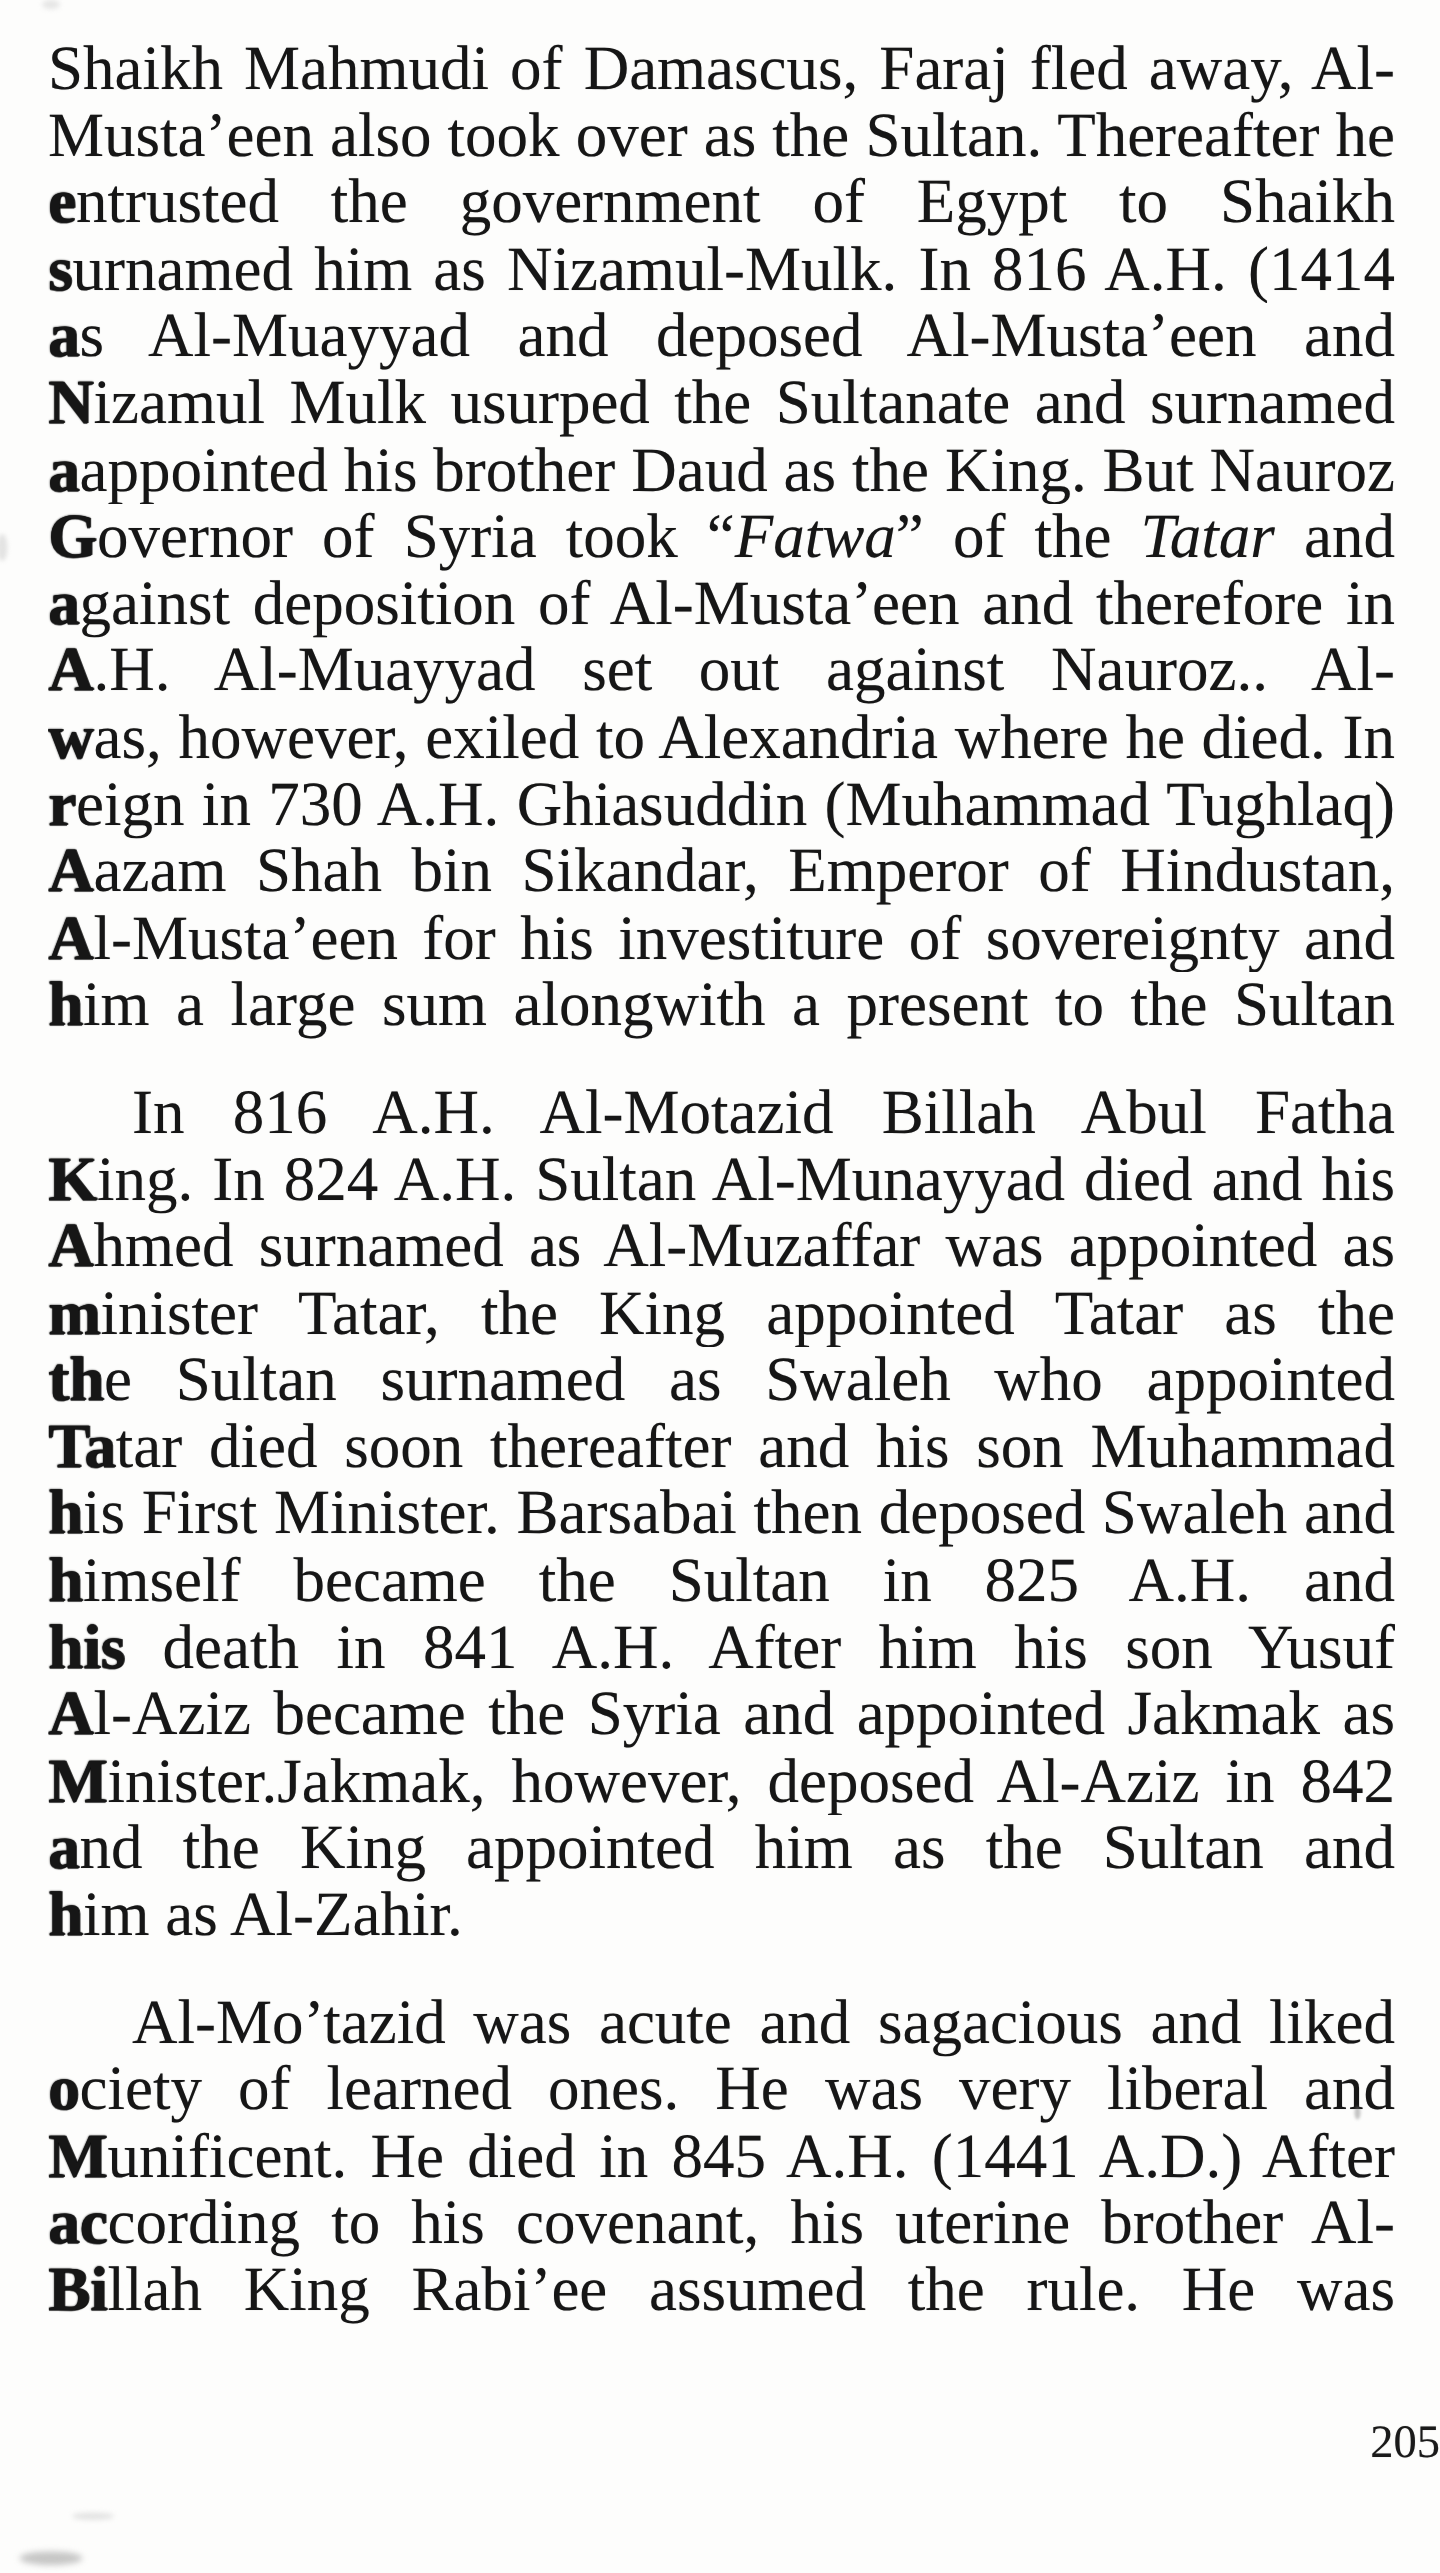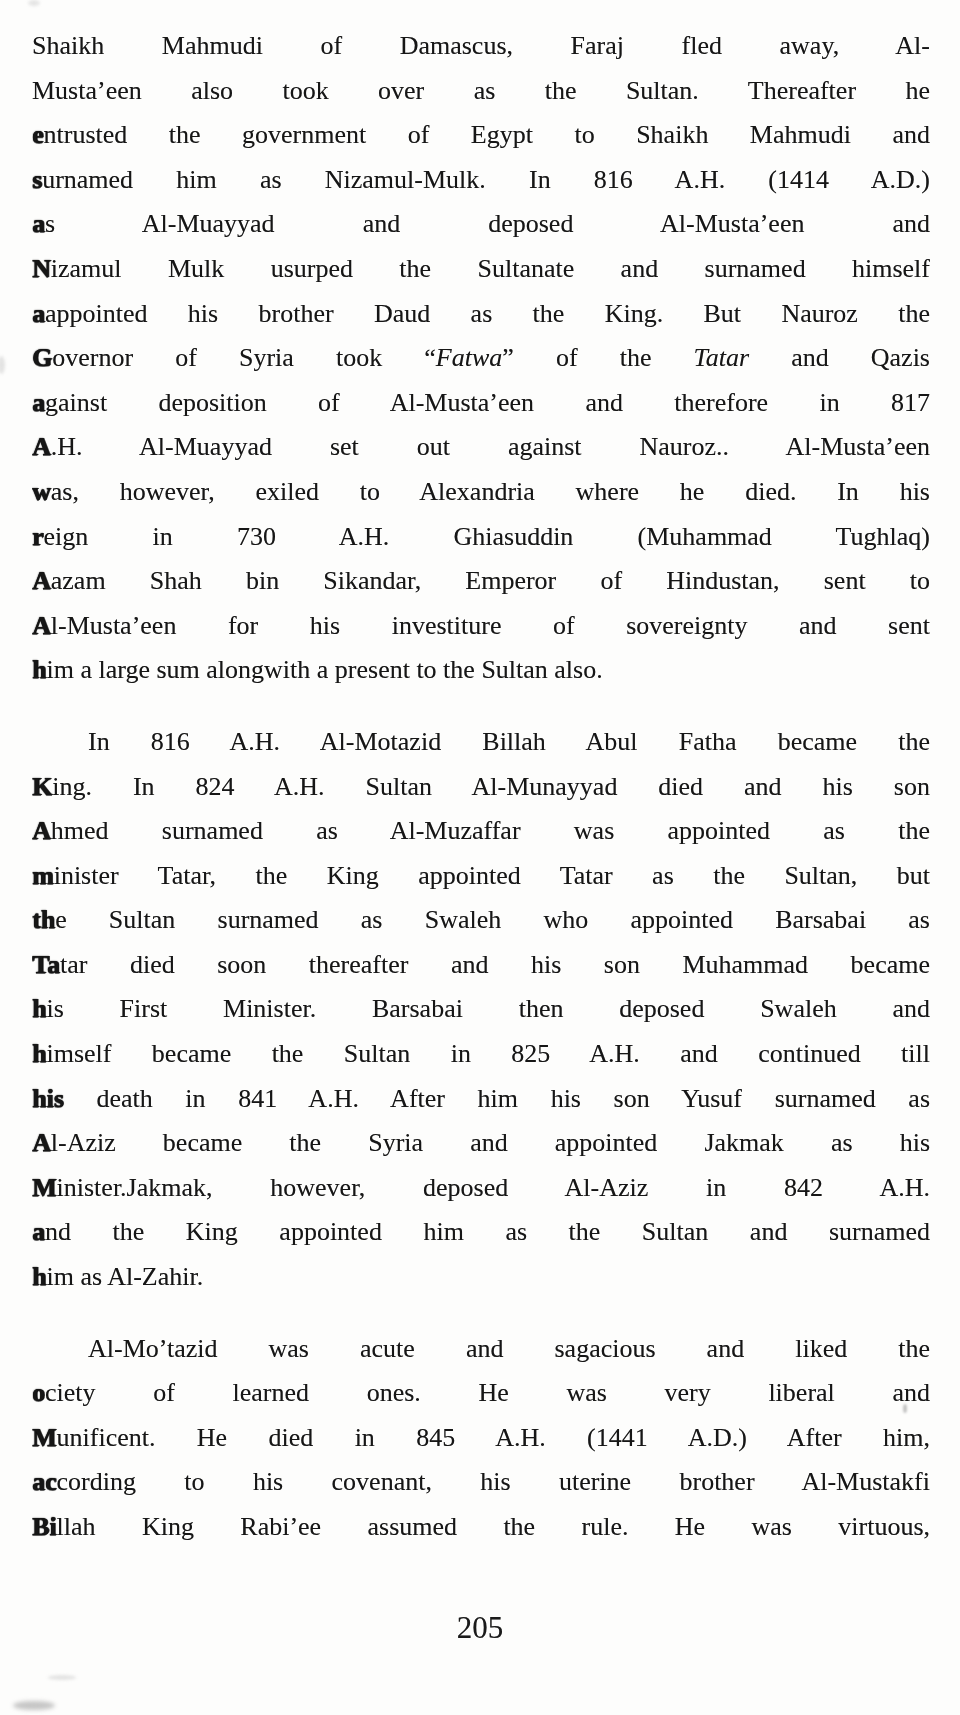--- a/index.html
+++ b/index.html
@@ -8,21 +8,21 @@
     position: relative;
     overflow: hidden;
     background: #fdfdfc;
     font-family: "Liberation Serif", "DejaVu Serif", serif;
   }
   .page-text {
     position: absolute;
     left: 32px; top: 24px;
     width: 898px;
     color: #161616;
-    font-size: 26px;
+    font-size: 42px;
     text-shadow: 0 0 0.6px rgba(0,0,0,0.35);
   }
   .para { margin: 0; }
   .para + .para { margin-top: 27px; }
   .line {
     height: 44.6px;
     line-height: 44.6px;
     text-align: justify;
     text-align-last: justify;
     overflow: hidden;
@@ -31,21 +31,21 @@
   .line.indent { text-indent: 56px; }
   .it { font-style: italic; }
   .sm {
     font-weight: bold;
     text-shadow: 0 0 1.3px #000, 0.9px 0 0 rgba(0,0,0,0.75), 0 0.7px 0 rgba(0,0,0,0.55);
   }
   .page-number {
     position: absolute;
     left: 0; top: 1610px;
     width: 100%;
-    text-align: center;
+    text-align: right;
     font-size: 31px;
     color: #1a1a1a;
     text-shadow: 0 0 0.6px rgba(0,0,0,0.35);
   }
   .artifact { position: absolute; border-radius: 50%; pointer-events: none; }
   .a1 { left: 13px;  top: 1701px; width: 42px; height: 9px;  background: #8f8f8f; opacity: .5;  filter: blur(2px); }
   .a2 { left: 48px;  top: 1675px; width: 28px; height: 5px;  background: #b5b5b5; opacity: .35; filter: blur(1.6px); }
   .a3 { left: -2px;  top: 356px;  width: 7px;  height: 18px; background: #bdbdbd; opacity: .4;  filter: blur(1.5px); }
   .a4 { left: 903px; top: 1404px; width: 4px;  height: 9px;  background: #7d7d7d; opacity: .45; filter: blur(1px); }
   .a5 { left: 28px;  top: 0px;    width: 12px; height: 6px;  background: #c9c9c9; opacity: .45; filter: blur(1.6px); }

